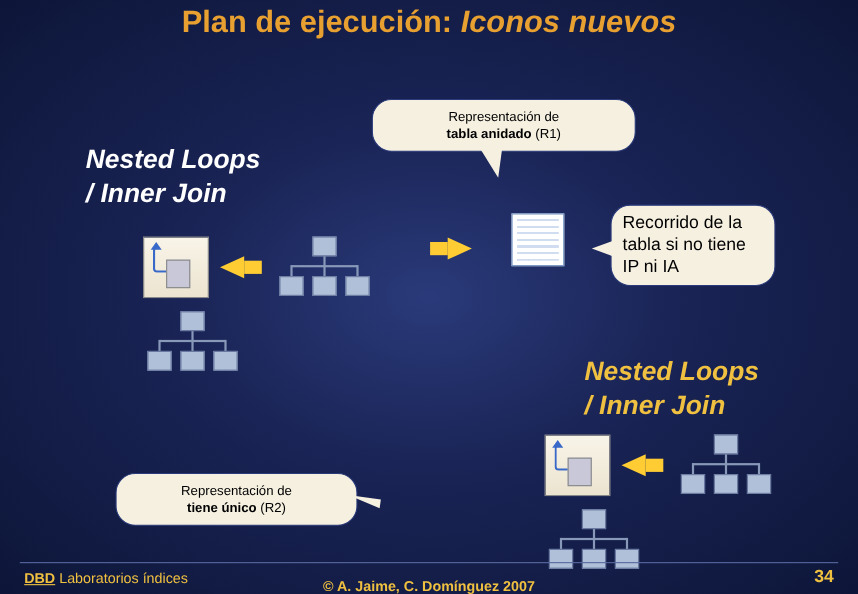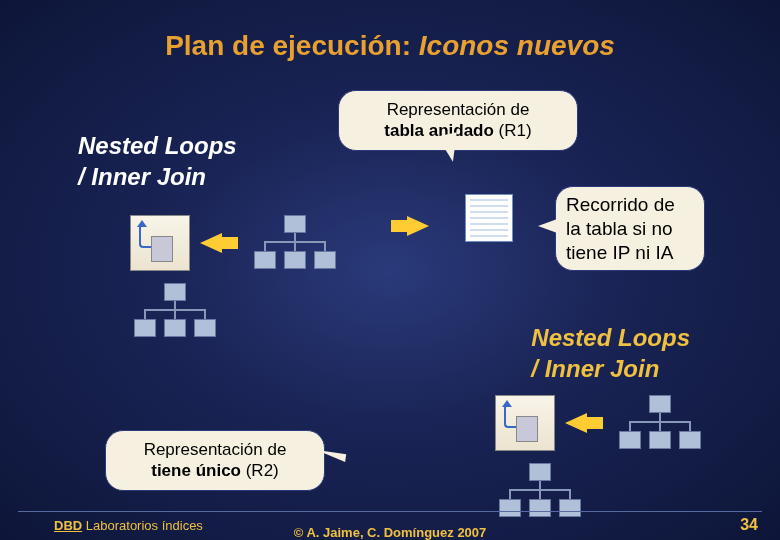--- a/index.html
+++ b/index.html
@@ -6,21 +6,21 @@
   body {
     width: 780px;
     height: 540px;
     background: radial-gradient(ellipse at center, #2a3a7a 0%, #1a2456 40%, #0d1638 100%);
     font-family: Verdana, Geneva, sans-serif;
     position: relative;
     overflow: hidden;
   }
   .title {
     text-align: center;
-    padding-top: 30px;
+    padding-top: 4px;
     font-size: 28px;
     font-weight: bold;
     color: #e8a030;
   }
   .title .italic { font-style: italic; }
   .nested-label-1 {
     position: absolute;
     left: 78px;
     top: 130px;
     font-size: 24px;
@@ -40,26 +40,26 @@
     line-height: 1.3;
     text-align: left;
   }
   .callout {
     position: absolute;
     background: #f5f0e0;
     border: 1.5px solid #2a3a7a;
     border-radius: 18px;
     padding: 8px 16px;
     text-align: center;
-    font-size: 17px;
+    font-size: 12px;
     color: #000;
     line-height: 1.25;
   }
   .callout-1 { left: 338px; top: 90px; width: 240px; }
-  .callout-2 { left: 555px; top: 186px; width: 150px; font-size: 19px; text-align: left; padding: 6px 10px; }
+  .callout-2 { left: 555px; top: 186px; width: 150px; font-size: 16px; text-align: left; padding: 6px 10px; }
   .callout-3 { left: 105px; top: 430px; width: 220px; }
   .callout-tail {
     position: absolute;
     width: 0; height: 0;
   }
   .tail-1 {
     left: 440px; top: 134px;
     border-left: 10px solid transparent;
     border-right: 10px solid transparent;
     border-top: 28px solid #f5f0e0;
@@ -187,21 +187,21 @@
     position: absolute;
     bottom: 6px;
     left: 0; right: 0;
     display: flex;
     justify-content: space-between;
     align-items: center;
     padding: 0 22px;
     font-size: 13px;
     color: #f0c040;
   }
-  .footer-left { text-decoration: underline; font-weight: bold; margin-left: 32px; }
+  .footer-left { text-decoration: underline; font-weight: bold; }
   .footer-center { font-weight: bold; position:absolute; left:50%; transform:translateX(-50%);margin-top:15px; }
   .footer-right { font-weight: bold; font-size: 16px; }
   .hr-line {
     position: absolute;
     left: 18px; right: 18px;
     bottom: 28px;
     height: 1px;
     background: #5868a0;
   }
 </style>

